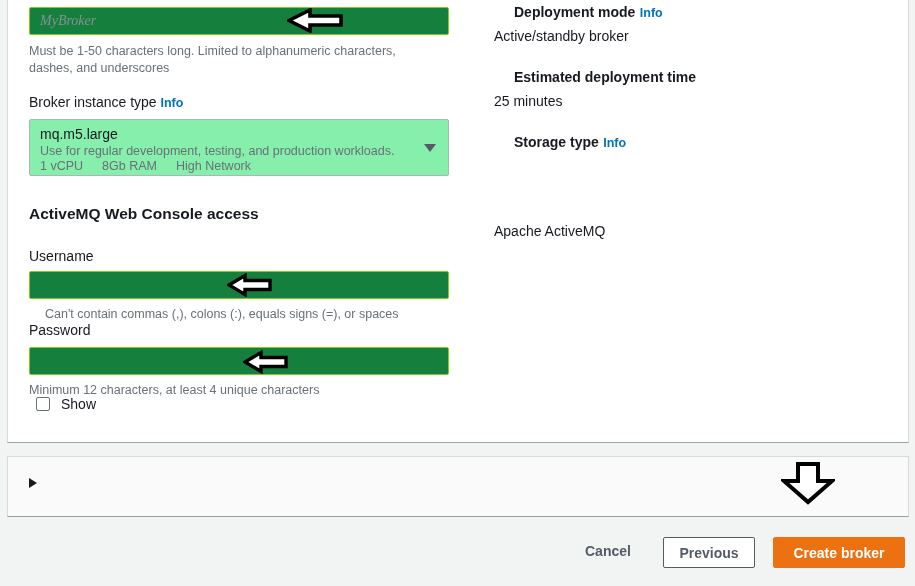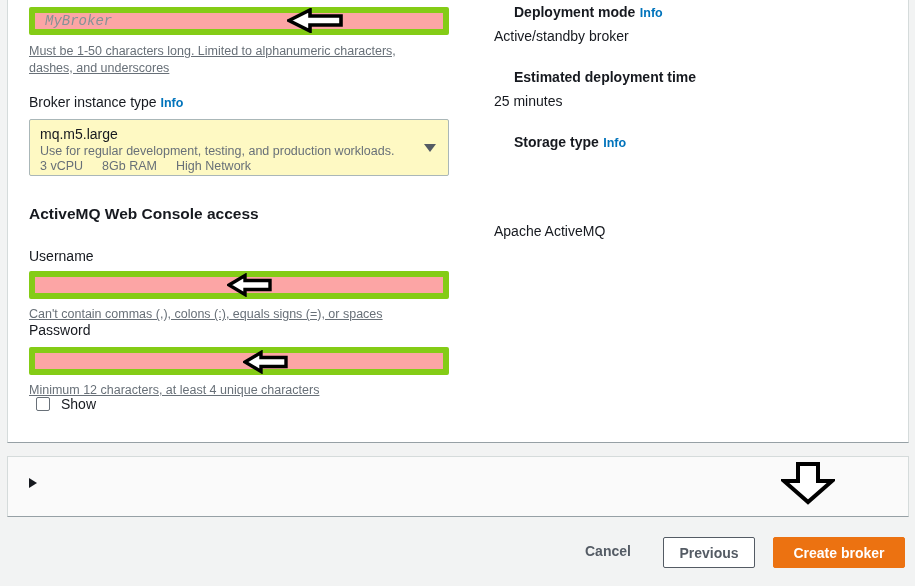--- a/index.html
+++ b/index.html
@@ -20,48 +20,47 @@
     width: 902px; height: 445px;
     background: #ffffff;
     border: 1px solid #d5dbdb;
     border-top: none;
     border-bottom: 1px solid #96a0a5;
   }
 
   .text-input {
     position: absolute;
     height: 28px;
-    border: 6px solid #84cc16;
-    border-radius: 2px;
-    background: #fca5a5;
-    font-family: Liberation Mono, monospace;
+    border: 1px solid #84cc16;
+    border-radius: 2px;
+    background: #15803d;
+    font-family: Liberation Serif, serif;
     font-size: 14px;
     color: #16191f;
     padding: 0 10px;
     outline: none;
   }
   .text-input::placeholder { color: #879196; font-style: italic; font-size: 14px; }
 
   .helper {
     position: absolute;
     font-size: 12.5px;
     color: #687078;
     line-height: 1.35;
-    text-decoration: underline;
   }
   .field-label { position: absolute; font-size: 14px; color: #16191f; }
   .info-link { color: #0073bb; font-weight: bold; font-size: 12.5px; cursor: pointer; }
 
   .select-box {
     position: absolute;
     left: 28px; top: 119px;
     width: 420px; height: 57px;
     border: 1px solid #aab7b8;
     border-radius: 2px;
-    background: #fef9c3;
+    background: #86efac;
     cursor: pointer;
     padding: 6px 30px 0 10px;
   }
   .select-value { font-size: 14px; color: #16191f; line-height: 1.2; }
   .select-desc { font-size: 12.5px; color: #687078; margin-top: 1px; }
   .select-specs { font-size: 12.5px; color: #687078; margin-top: 1px; display: flex; }
   .select-specs span { margin-right: 19px; }
   .select-caret {
     position: absolute;
     right: 12px; top: 24px;
@@ -159,32 +158,32 @@
   <div class="helper" style="left:21px; top:45px; width:405px;">Must be 1-50 characters long. Limited to alphanumeric characters, dashes, and underscores</div>
 
   <div class="field-label" style="left:21px; top:96px;">
     <span>Broker instance type</span>
     <span class="info-link">Info</span>
   </div>
   <div class="select-box" style="left:21px; top:121px;">
     <div class="select-value">mq.m5.large</div>
     <div class="select-desc">Use for regular development, testing, and production workloads.</div>
     <div class="select-specs">
-      <span>3 vCPU</span>
+      <span>1 vCPU</span>
       <span>8Gb RAM</span>
       <span>High Network</span>
     </div>
     <div class="select-caret"></div>
   </div>
 
   <div class="section-heading" style="left:21px; top:207px;">ActiveMQ Web Console access</div>
 
   <div class="field-label" style="left:21px; top:250px;">Username</div>
   <input class="text-input" style="left: 21px; top: 273px; width: 420px;">
-  <div class="helper" style="left:21px; top:308px; width:420px;">Can't contain commas (,), colons (:), equals signs (=), or spaces</div>
+  <div class="helper" style="left:37px; top:308px; width:420px;">Can't contain commas (,), colons (:), equals signs (=), or spaces</div>
 
   <div class="field-label" style="left:21px; top:324px;">Password</div>
   <input class="text-input" type="password" style="left: 21px; top: 349px; width: 420px;">
   <div class="helper" style="left:21px; top:384px; width:420px;">Minimum 12 characters, at least 4 unique characters</div>
 
   <span class="checkbox"></span>
   <span class="checkbox-label">Show</span>
 
   <div class="abs" style="left:486px; top:5px;">
     <span class="summary-row-label">Deployment mode</span>

